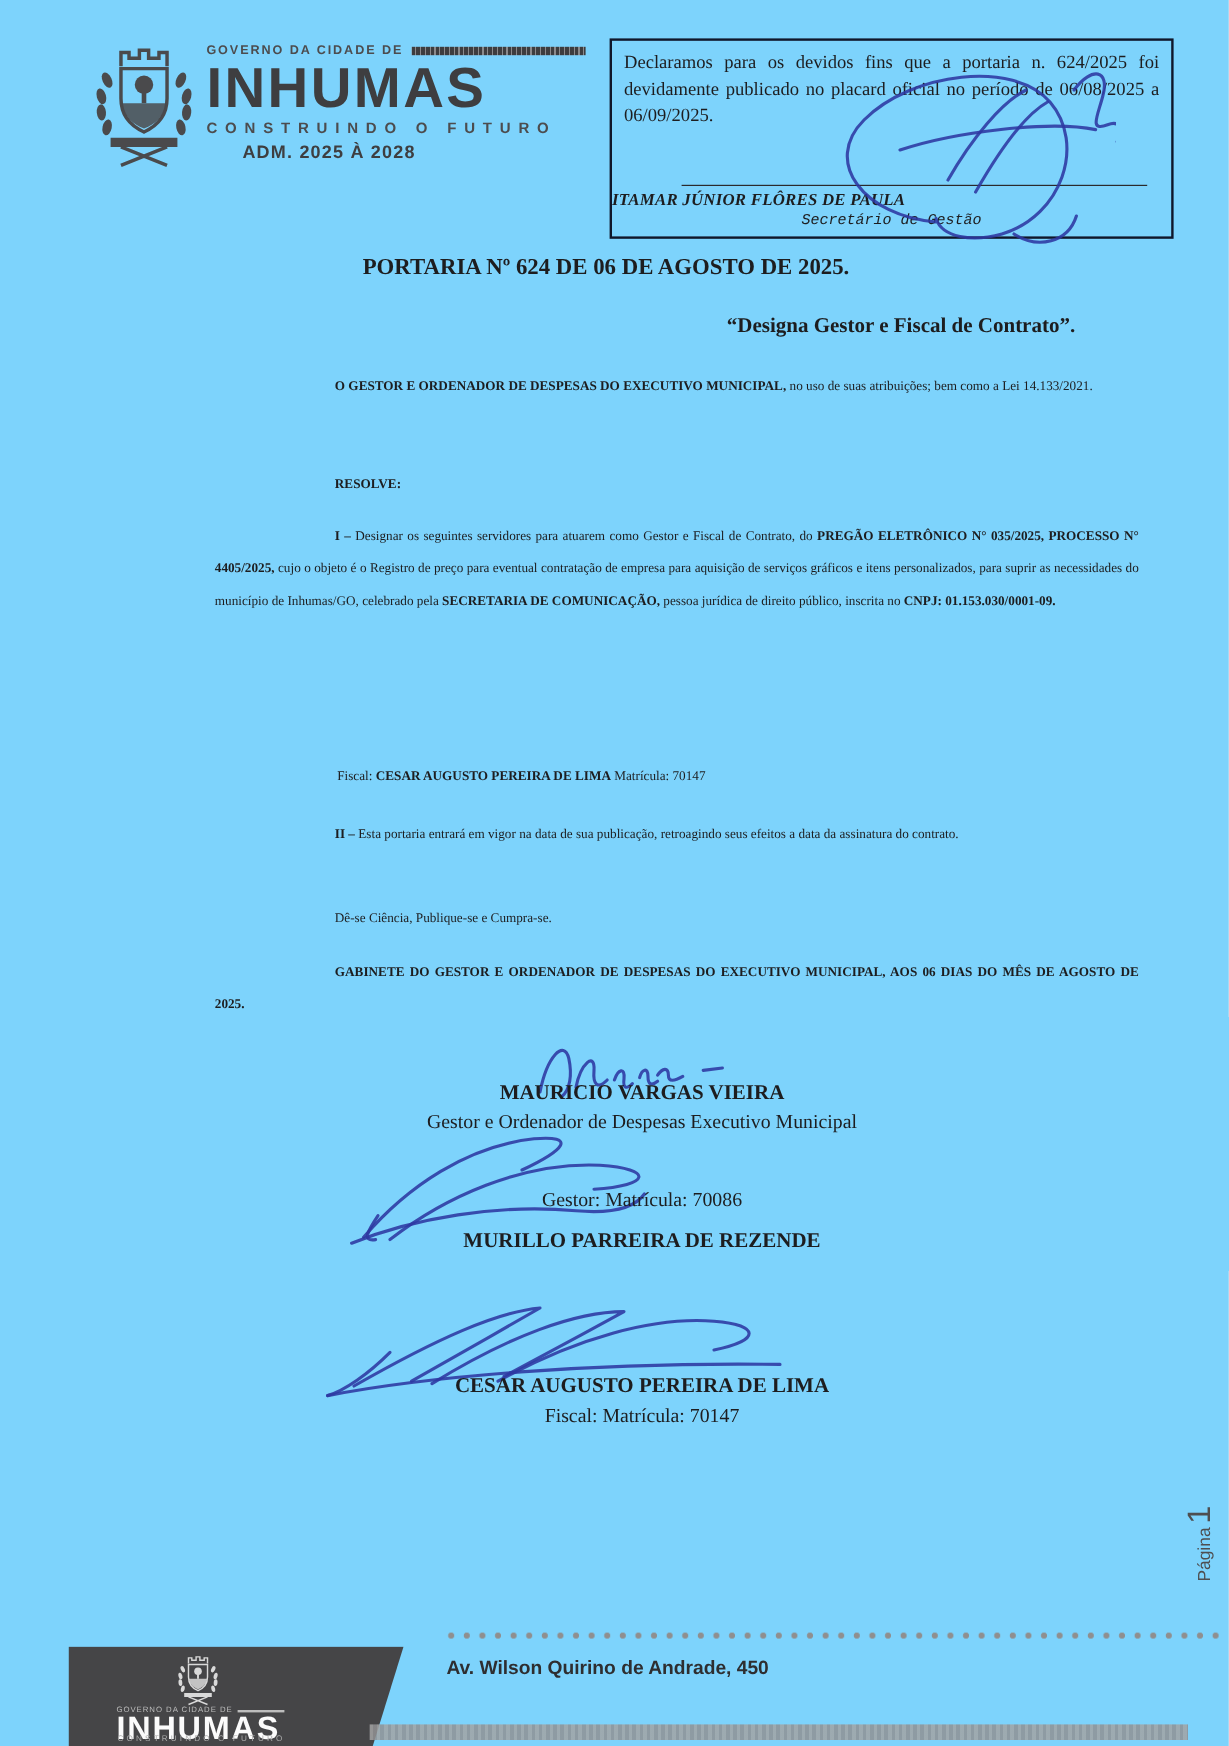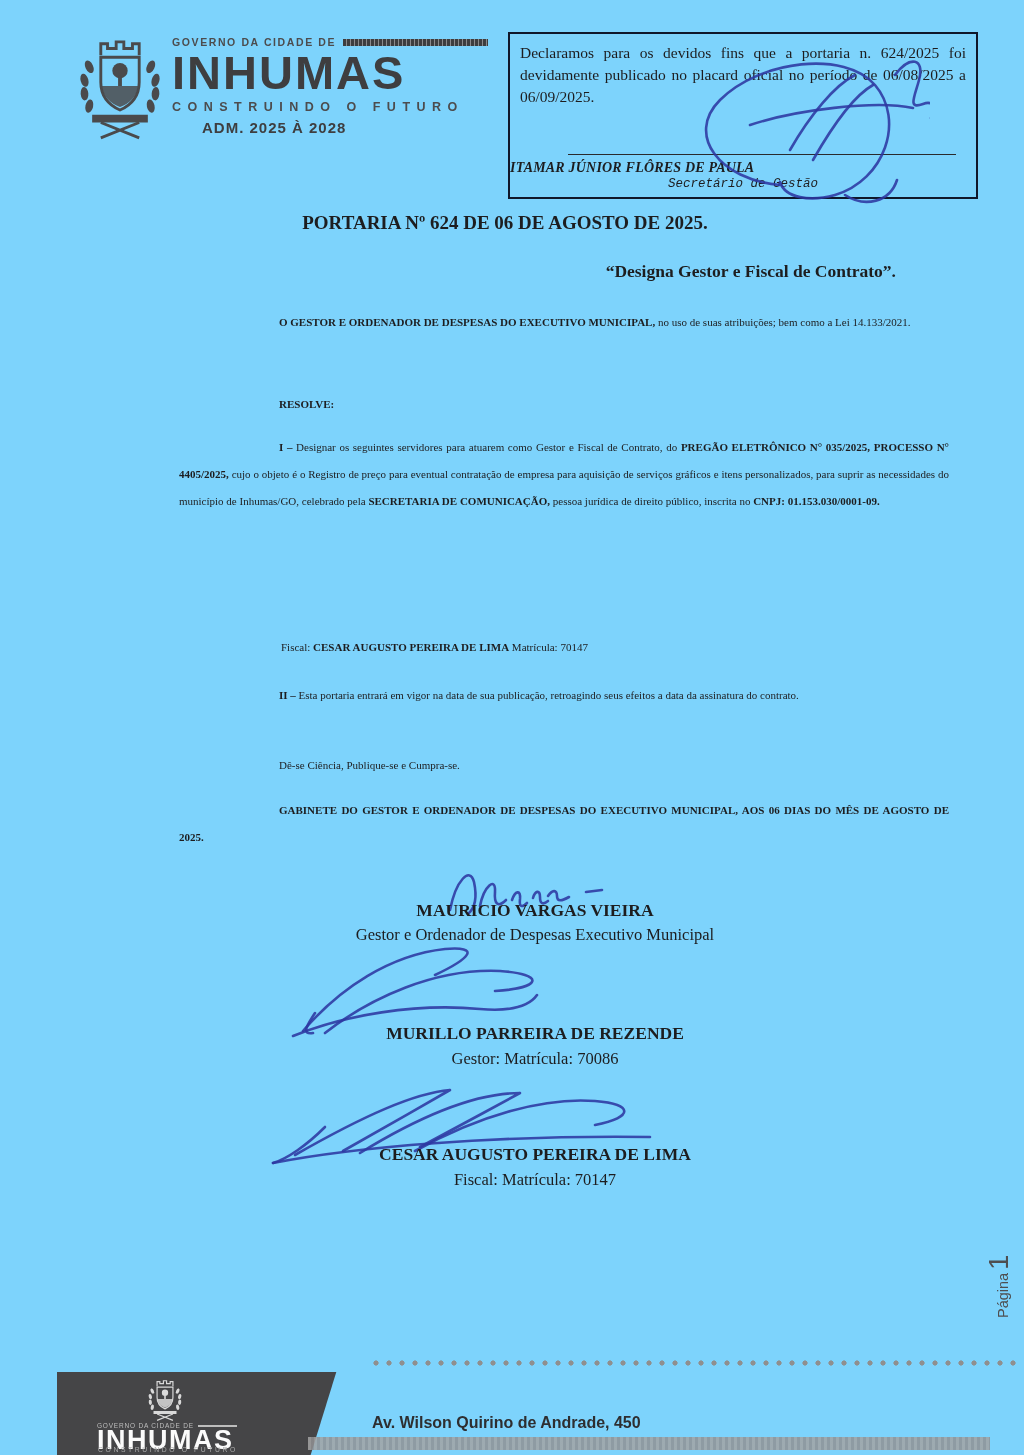--- a/index.html
+++ b/index.html
@@ -39,21 +39,21 @@
   .p-item1{top:434px;}
   .p-gestor{top:607px;left:237px;text-align:left;}
   .p-fiscal{top:634px;left:237px;text-align:left;}
   .p-item2{top:682px;}
   .p-closing{top:752px;left:235px;text-align:left;}
   .p-gabinete{top:797px;font-weight:bold;}
 
   .sig-name{position:absolute;left:150px;width:770px;text-align:center;font-size:17.5px;font-weight:bold;}
   .sig-role{position:absolute;left:150px;width:770px;text-align:center;font-size:16.5px;}
   .n1{top:900px;} .r1{top:925px;}
-  .n2{top:1023px;} .r2{top:1049px;}
+  .n2{top:1023px;} .r2{top:990px;}
   .n3{top:1144px;} .r3{top:1170px;}
 
   
   .pagina{position:absolute;left:986px;top:1318px;transform:rotate(-90deg);transform-origin:top left;
           font-family:"Liberation Sans",sans-serif;font-size:14.5px;color:#4e4e50;white-space:nowrap;line-height:1;}
   .pagina .num{font-size:27px;font-weight:normal;margin-left:3px;}
 
   
   .f-dots{position:absolute;left:372px;top:1358px;width:650px;height:10px;
           background:radial-gradient(circle at 4px 5px,#8f8f8f 2.3px,rgba(0,0,0,0) 2.9px);
@@ -61,21 +61,21 @@
   .f-block{position:absolute;left:57px;top:1372px;width:285px;height:83px;background:#454547;
            clip-path:polygon(0 0,98% 0,89% 100%,0 100%);color:#e3e3e3;
            font-family:"Liberation Sans",sans-serif;}
   .f-crest{position:absolute;left:88px;top:4px;width:40px;height:46px;color:#d9d9d9;}
   .f-gov{position:absolute;left:40px;top:50px;width:140px;display:flex;align-items:center;gap:4px;}
   .f-gov-label{font-size:6.5px;letter-spacing:.8px;color:#bdbdbd;white-space:nowrap;}
   .f-gov-bar{flex:1;height:2px;background:#bdbdbd;}
   .f-name{position:absolute;left:40px;top:55px;font-size:27px;font-weight:bold;letter-spacing:1.5px;color:#fbfbfb;line-height:1;}
   .f-slogan{position:absolute;left:41px;top:74px;font-size:6.8px;letter-spacing:2.6px;color:#ababab;white-space:nowrap;}
   .f-addr{position:absolute;left:372px;top:1379px;font-family:"Liberation Sans",sans-serif;
-          font-size:16px;color:#2e2e30;line-height:23px;font-weight:bold;margin-top:32px;}
+          font-size:16px;color:#2e2e30;line-height:23px;font-weight:bold;}
   .f-strip{position:absolute;left:308px;top:1437px;width:682px;height:13px;
            background:repeating-linear-gradient(90deg,#a3a3a3 0 3px,#919193 3px 6px);
            opacity:.85;}
 </style>
 </head>
 <body>
 
 <svg width="0" height="0" style="position:absolute">
   <defs>
     <symbol id="crest" viewBox="0 0 100 116">

